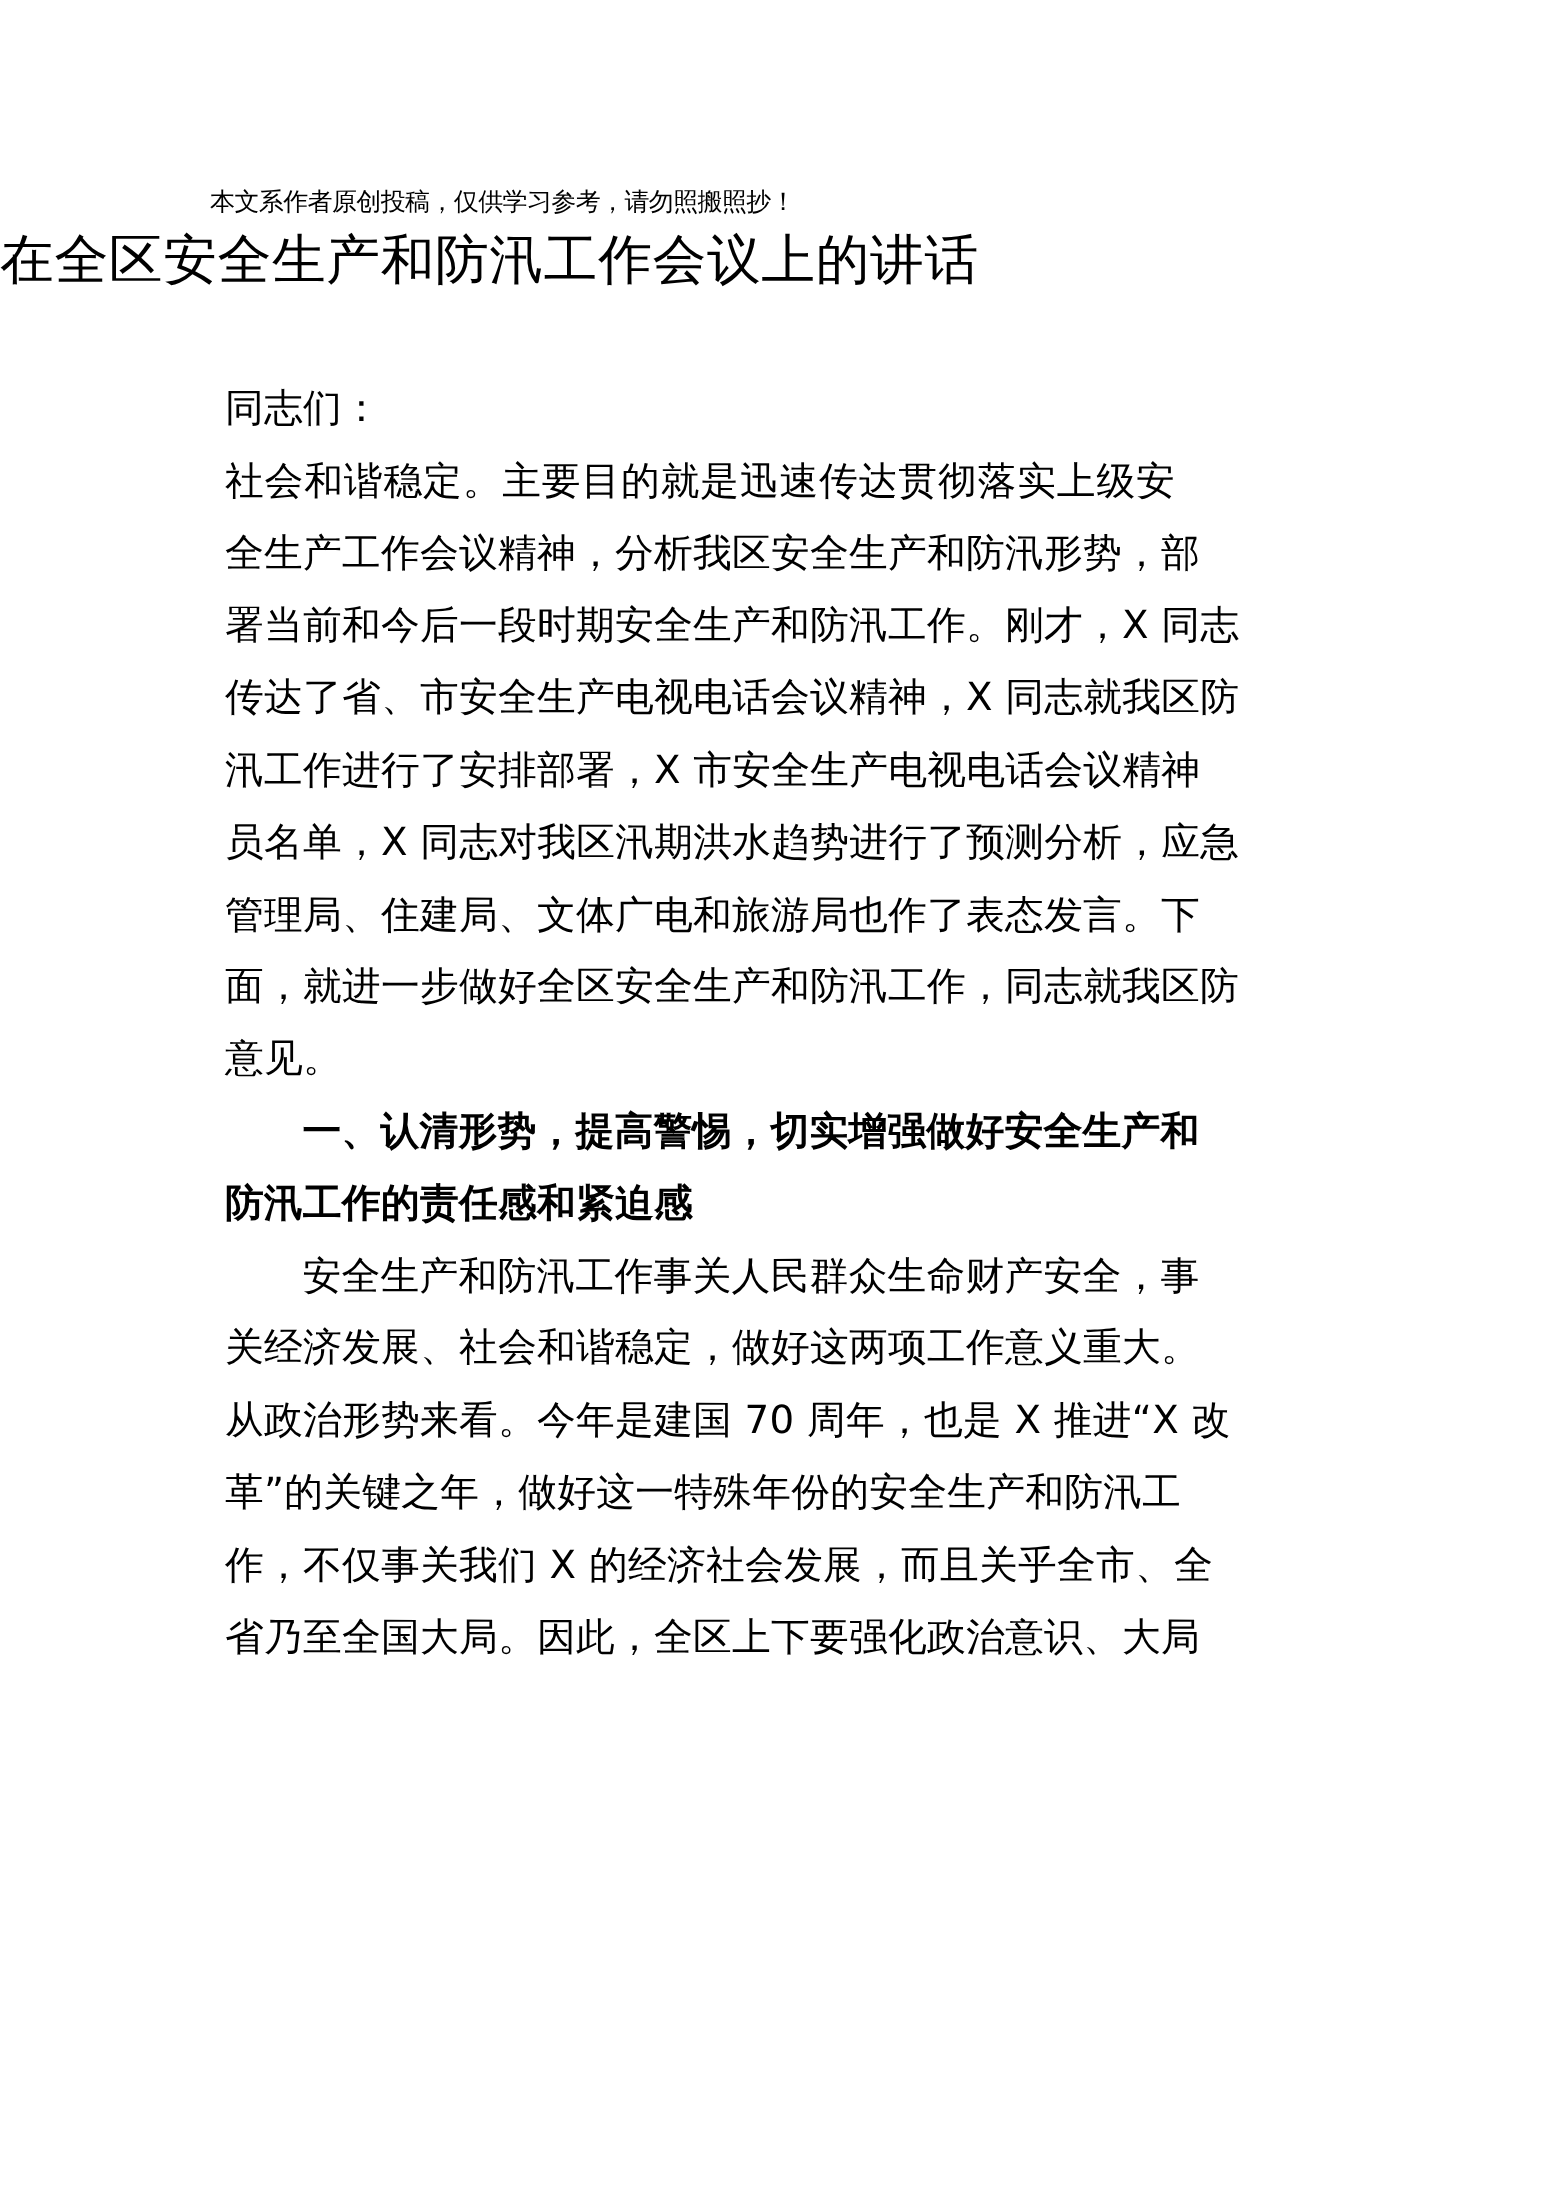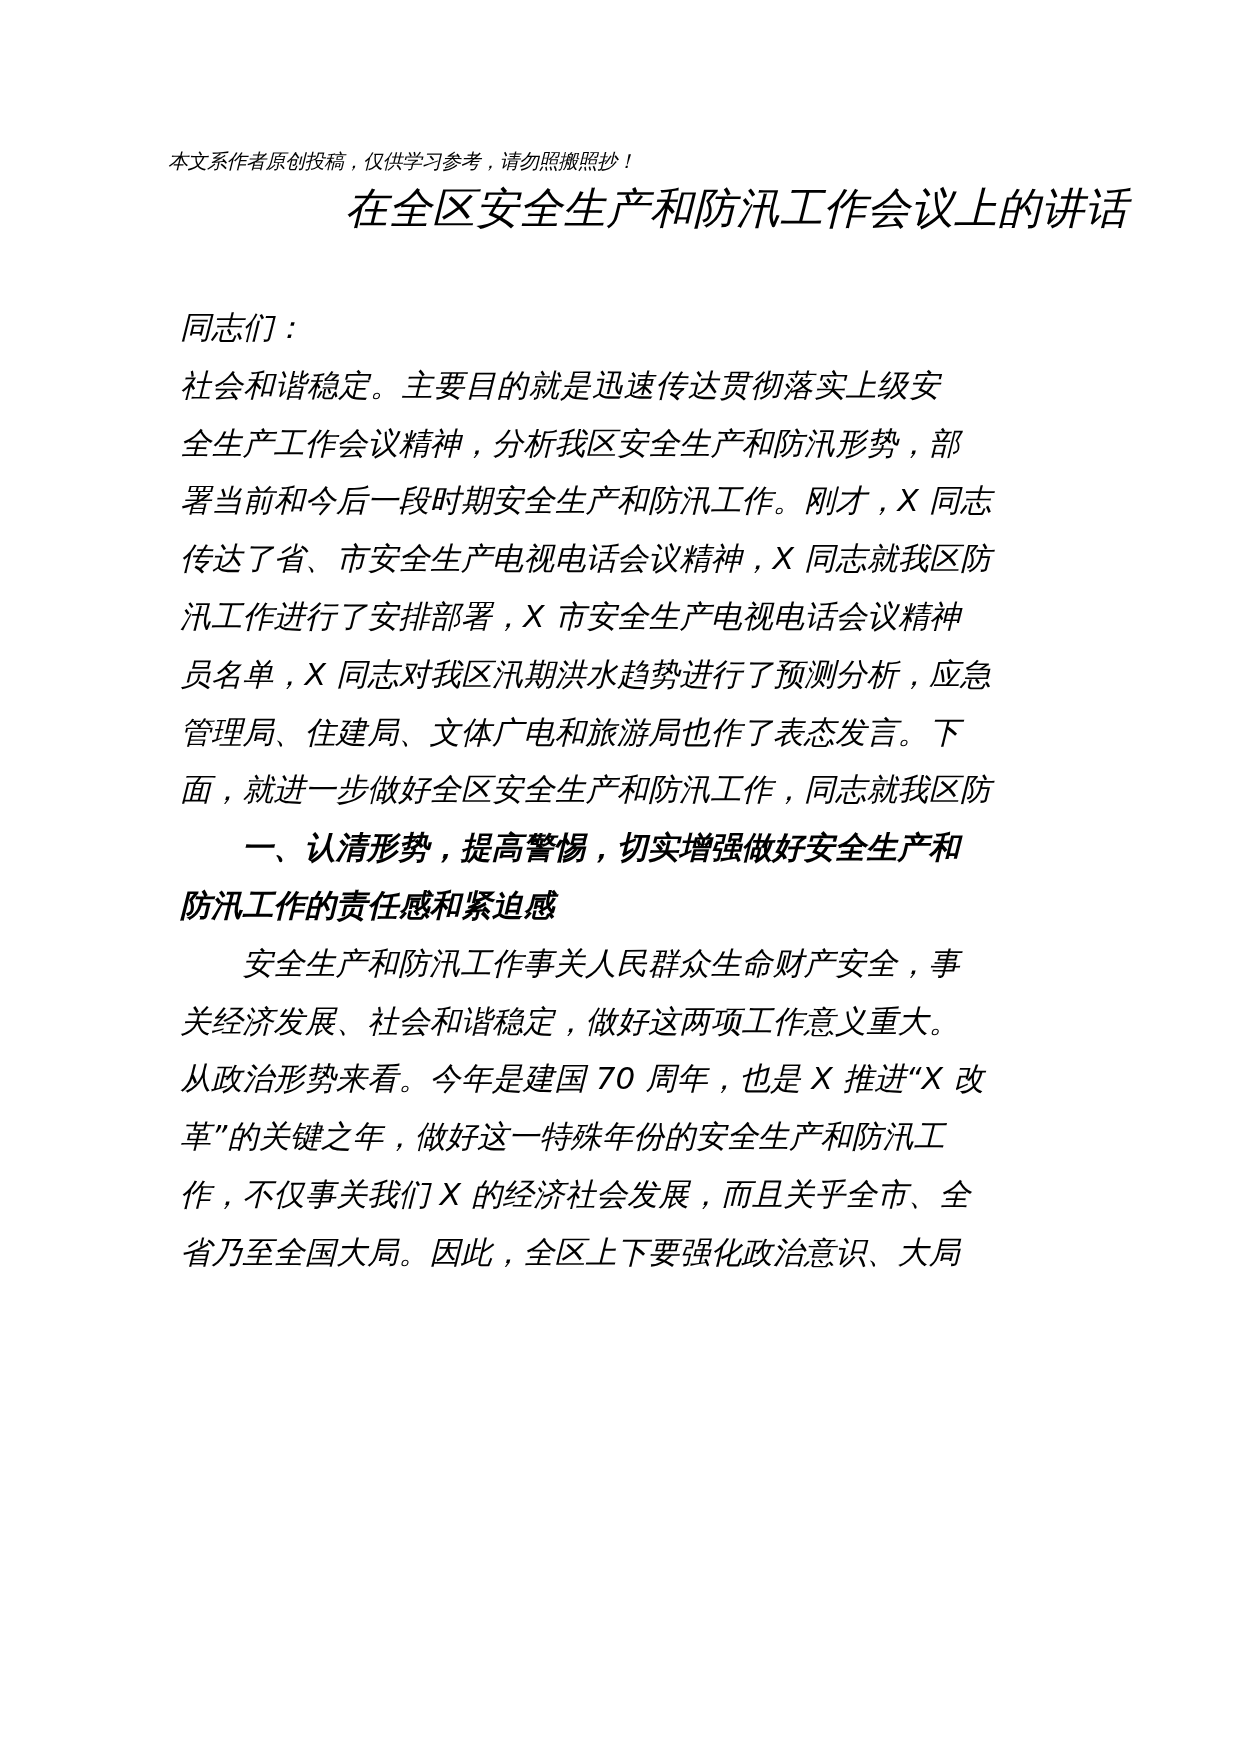--- a/index.html
+++ b/index.html
@@ -15,42 +15,40 @@
       color: #000000;
       font-family: "DejaVu Sans", "Liberation Sans", sans-serif;
     }
     .page {
       position: absolute;
       left: 0;
       top: 0;
       width: 1140px;
       height: 1754px;
       background: #ffffff;
-      font-style: italic;
     }
     .disclaimer {
       position: absolute;
       left: 168px;
       top: 148px;
       font-size: 20px;
       line-height: 26px;
       letter-spacing: -0.5px;
       white-space: nowrap;
     }
     .title {
       position: absolute;
       left: 0;
       width: 1108px;
       top: 180px;
-      text-align: right;
+      text-align: left;
       font-size: 43px;
       line-height: 56px;
       letter-spacing: 0.5px;
       white-space: nowrap;
-      margin-left: 20px;
     }
     .body {
       position: absolute;
       left: 168px;
       top: 299px;
       width: 772px;
     }
     .line {
       display: block;
       height: 57.8px;
@@ -83,20 +81,21 @@
     <span class="line last">同志们：</span>
 
     <span class="line">社会和谐稳定。主要目的就是迅速传达贯彻落实上级安</span>
     <span class="line">全生产工作会议精神，分析我区安全生产和防汛形势，部</span>
     <span class="line">署当前和今后一段时期安全生产和防汛工作。刚才，X 同志</span>
     <span class="line">传达了省、市安全生产电视电话会议精神，X 同志就我区防</span>
     <span class="line">汛工作进行了安排部署，X 市安全生产电视电话会议精神</span>
     <span class="line">员名单，X 同志对我区汛期洪水趋势进行了预测分析，应急</span>
     <span class="line">管理局、住建局、文体广电和旅游局也作了表态发言。下</span>
     <span class="line">面，就进一步做好全区安全生产和防汛工作，同志就我区防</span>
+    <span class="line last">意见。</span>
 
     <span class="line indent heading">一、认清形势，提高警惕，切实增强做好安全生产和</span>
     <span class="line last heading">防汛工作的责任感和紧迫感</span>
 
     <span class="line indent">安全生产和防汛工作事关人民群众生命财产安全，事</span>
     <span class="line">关经济发展、社会和谐稳定，做好这两项工作意义重大。</span>
     <span class="line">从政治形势来看。今年是建国 70 周年，也是 X 推进“X 改</span>
     <span class="line">革”的关键之年，做好这一特殊年份的安全生产和防汛工</span>
     <span class="line">作，不仅事关我们 X 的经济社会发展，而且关乎全市、全</span>
     <span class="line">省乃至全国大局。因此，全区上下要强化政治意识、大局</span>

